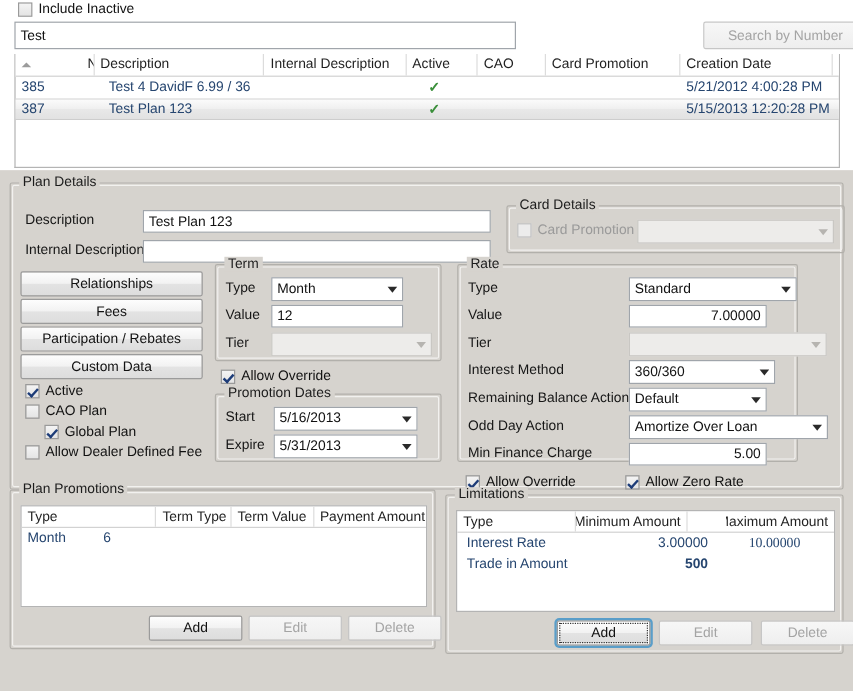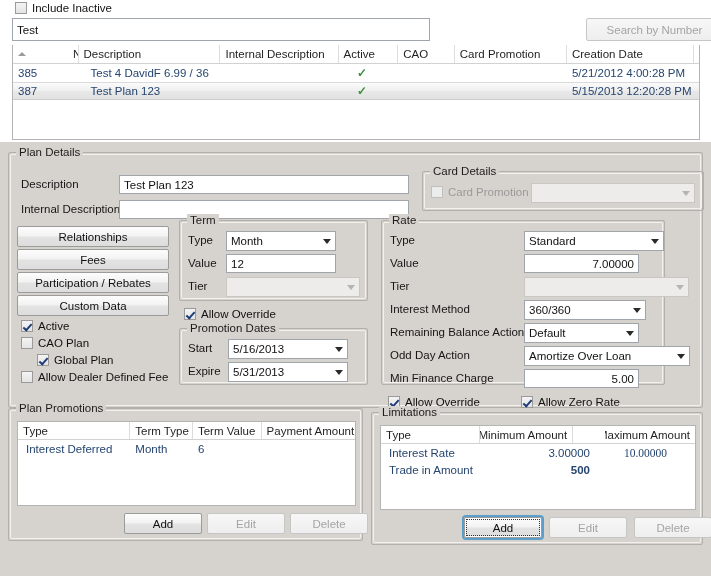--- a/index.html
+++ b/index.html
@@ -541,21 +541,20 @@
       <span class="gtitle">Plan Promotions</span>
 
       <div class="dgrid" style="left:8px; top:12px; width:339px; height:85px;">
         <div class="dg-head">
           <div class="dgh" style="width:113px;">Type</div>
           <div class="dgh" style="width:63px;">Term Type</div>
           <div class="dgh" style="width:69px;">Term Value</div>
           <div class="dgh" style="width:94px; border-right:none;">Payment Amount</div>
         </div>
         <div class="dgr">
-          <div class="dgc" style="width:113px; padding-left:8px;">Interest Deferred</div>
           <div class="dgc" style="width:63px;">Month</div>
           <div class="dgc" style="width:69px;">6</div>
           <div class="dgc" style="width:94px;"></div>
         </div>
       </div>
 
       <div class="btn sqbtn" style="left:115px; top:104px; width:78px;">Add</div>
       <div class="btn sqbtn disabled" style="left:198px; top:104px; width:78px;">Edit</div>
       <div class="btn sqbtn disabled" style="left:281px; top:104px; width:78px;">Delete</div>
     </div>

